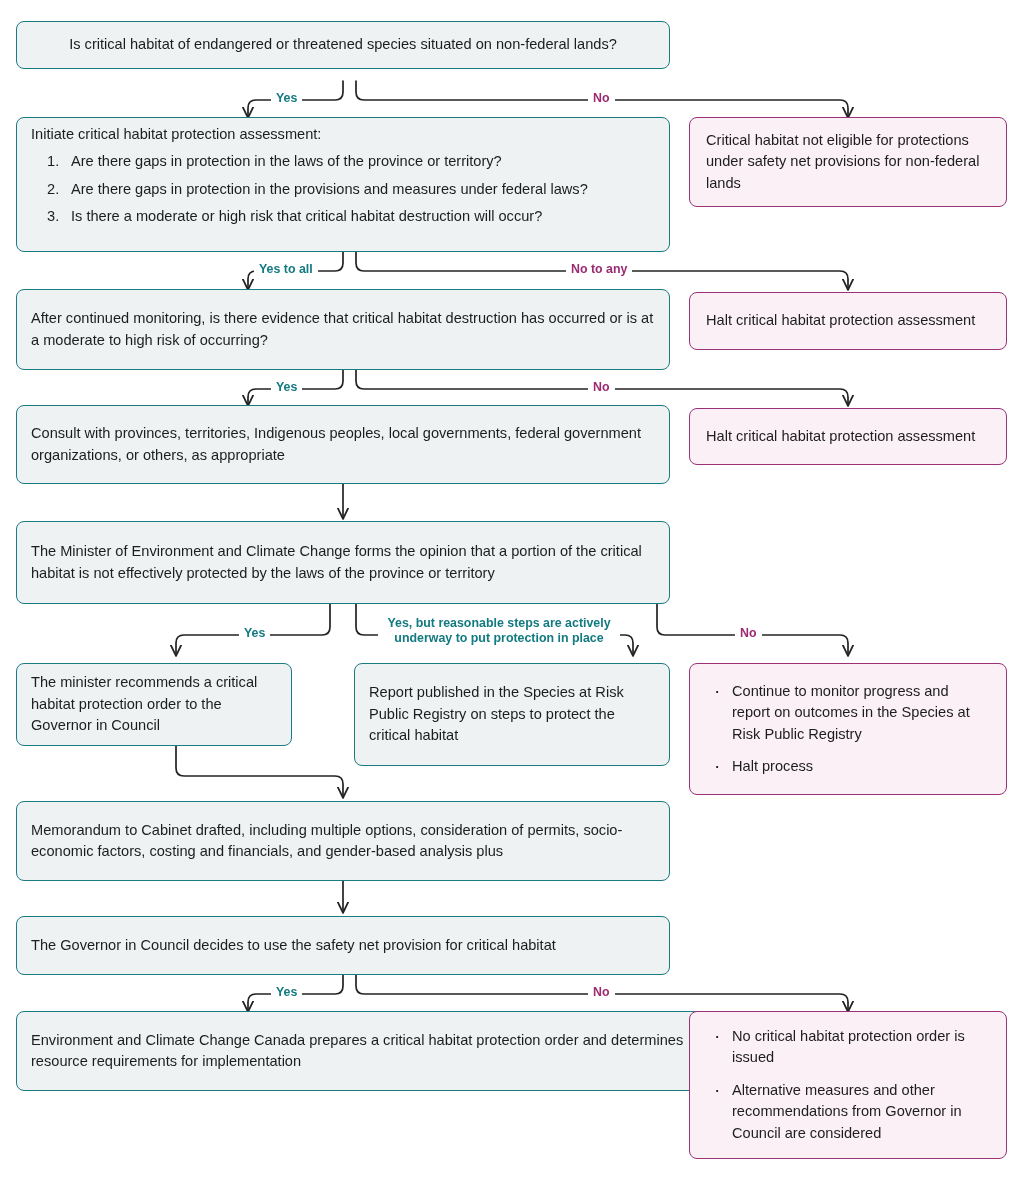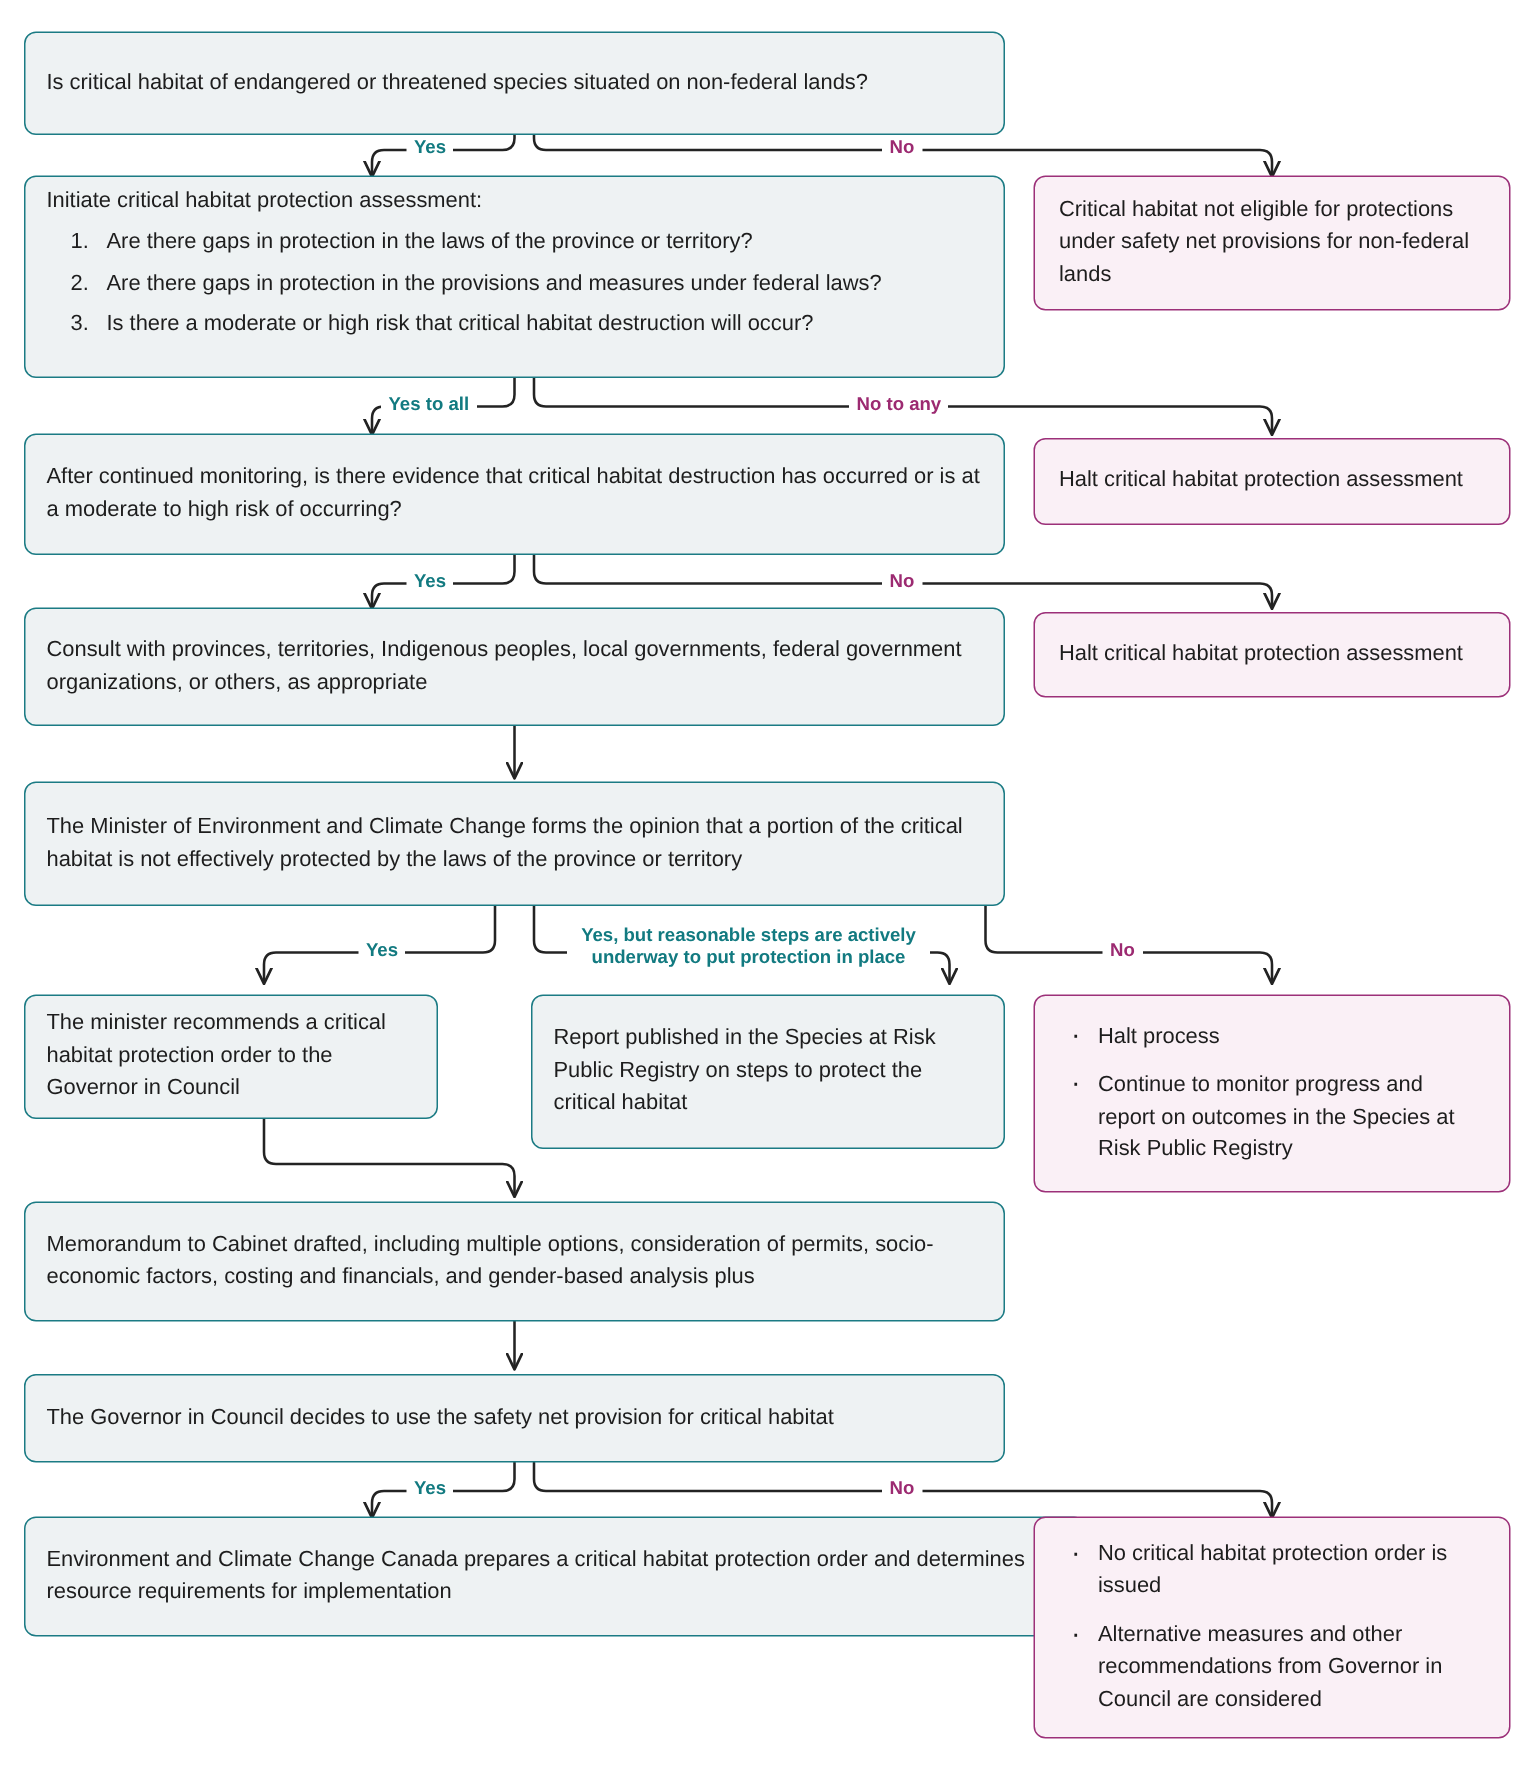--- a/index.html
+++ b/index.html
@@ -140,21 +140,21 @@
       <path d="M 176 746 L 176 768 Q 176 776 184 776 L 335 776 Q 343 776 343 784 L 343 797" marker-end="url(#arrow)"></path>
 
       <path d="M 343 881 L 343 912" marker-end="url(#arrow)"></path>
 
       <path d="M 343 975 L 343 986 Q 343 994 335 994 L 256 994 Q 248 994 248 1002 L 248 1011" marker-end="url(#arrow)"></path>
 
       <path d="M 356 975 L 356 986 Q 356 994 364 994 L 840 994 Q 848 994 848 1002 L 848 1011" marker-end="url(#arrow)"></path>
     </g>
   </svg>
 
-  <div class="node process" style="left:16px; top:21px; width:654px; height:69px;">
+  <div class="node process" style="left:16px; top:21px; width:654px; height:48px;align-items:center;">
     <div class="body">
       <p>Is critical habitat of endangered or threatened species situated on non-federal lands?</p>
     </div>
   </div>
 
   <div class="node process" style="left:16px; top:117px; width:654px; height:135px;">
     <div class="body">
       <p>Initiate critical habitat protection assessment:</p>
       <ol class="steps">
         <li>Are there gaps in protection in the laws of the province or territory?</li>
@@ -208,22 +208,22 @@
 
   <div class="node process" style="left:354px; top:663px; width:316px; height:103px;">
     <div class="body">
       <p>Report published in the Species at Risk Public Registry on steps to protect the critical habitat</p>
     </div>
   </div>
 
   <div class="node terminal" style="left:689px; top:663px; width:318px; height:132px;">
     <div class="body">
       <ul class="bullets">
+        <li>Continue to monitor progress and report on outcomes in the Species at Risk Public Registry</li>
         <li>Halt process</li>
-        <li>Continue to monitor progress and report on outcomes in the Species at Risk Public Registry</li>
       </ul>
     </div>
   </div>
 
   <div class="node process" style="left:16px; top:801px; width:654px; height:80px;">
     <div class="body">
       <p>Memorandum to Cabinet drafted, including multiple options, consideration of permits, socio-economic factors, costing and financials, and gender-based analysis plus</p>
     </div>
   </div>
 

